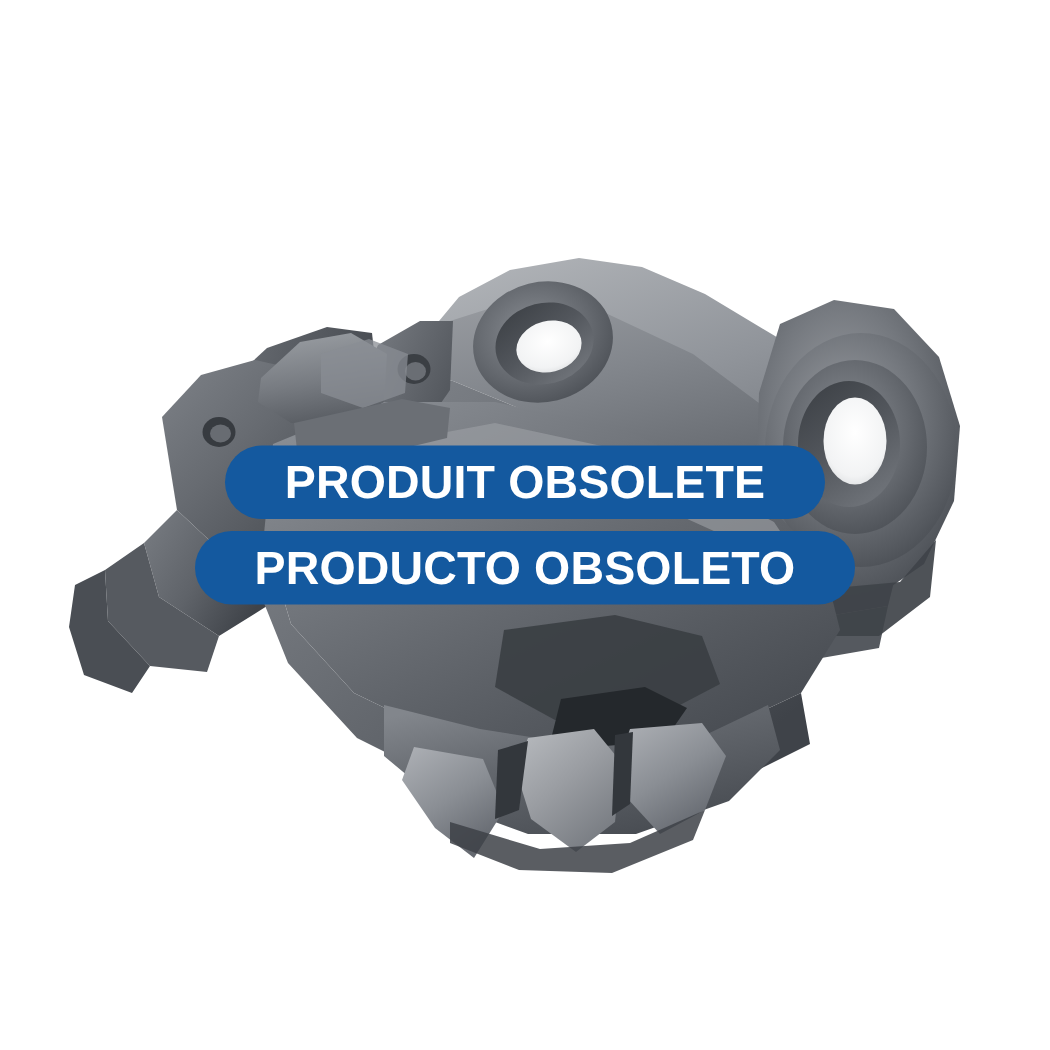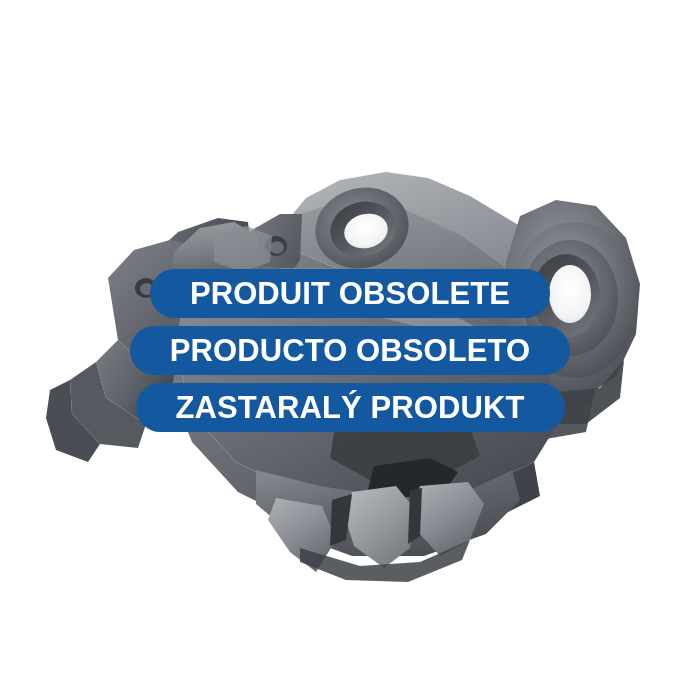--- a/index.html
+++ b/index.html
@@ -261,19 +261,16 @@
 
     <div class="badge">
       <span class="badge-label">PRODUIT OBSOLETE</span>
     </div>
 
 
     <div class="badge">
       <span class="badge-label">PRODUCTO OBSOLETO</span>
     </div>
 
-    <div class="badge">
-      <span class="badge-label">ZASTARALÝ PRODUKT</span>
-    </div>
 
   </div>
 
 </div>
 
 </body></html>

